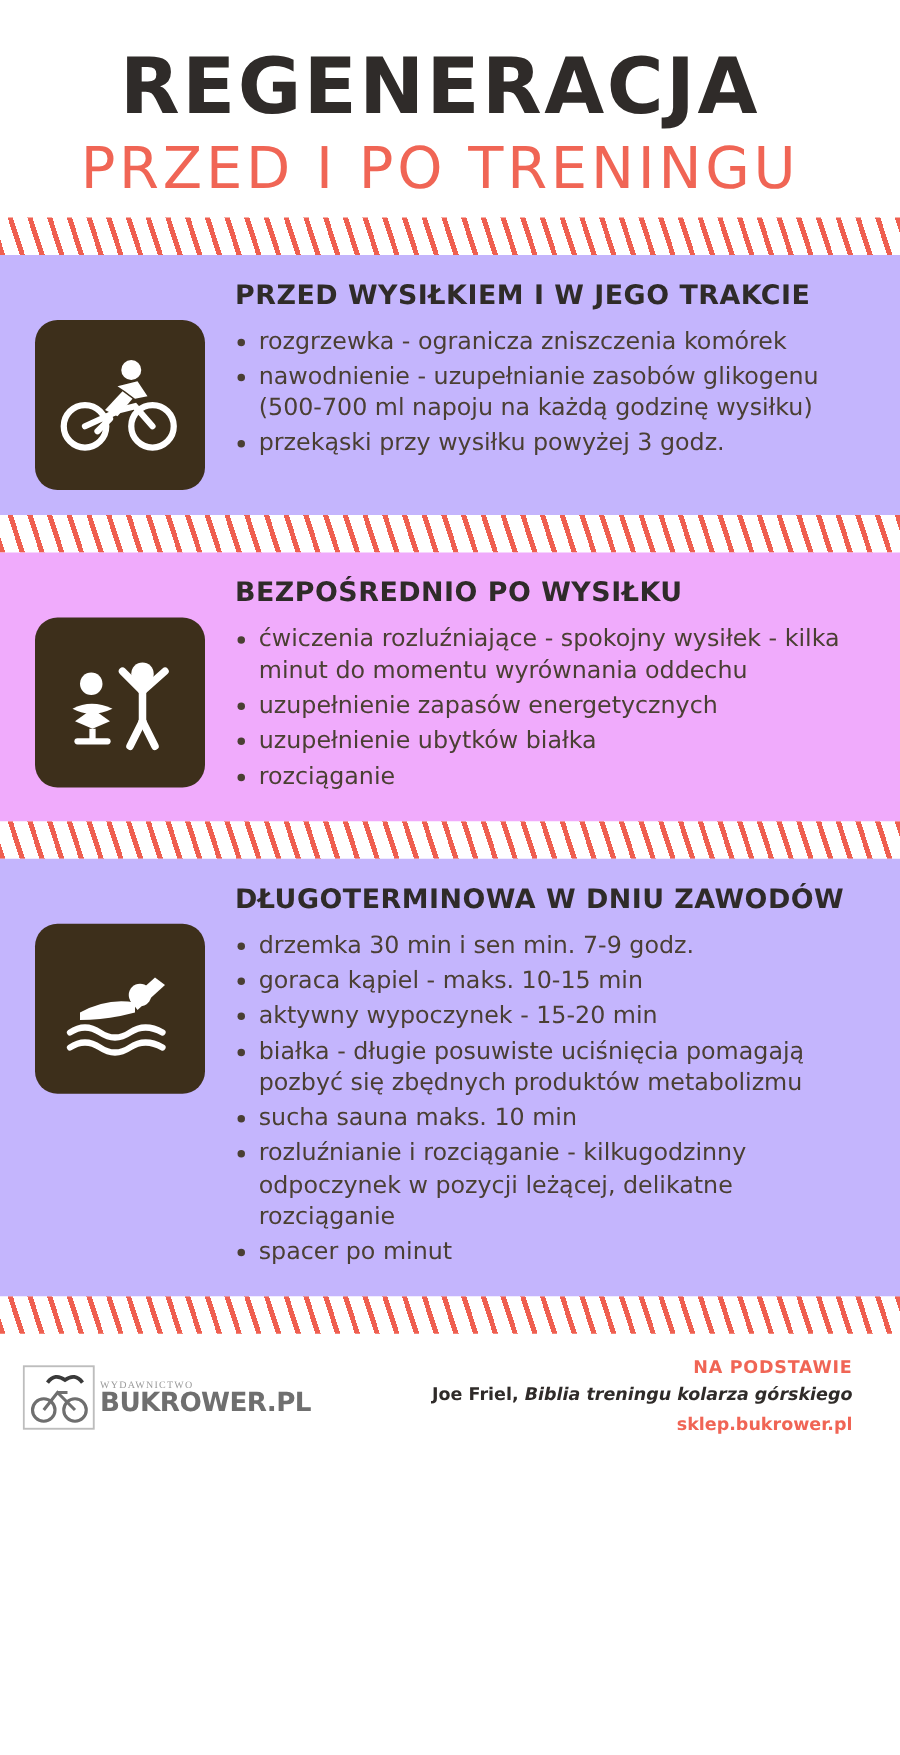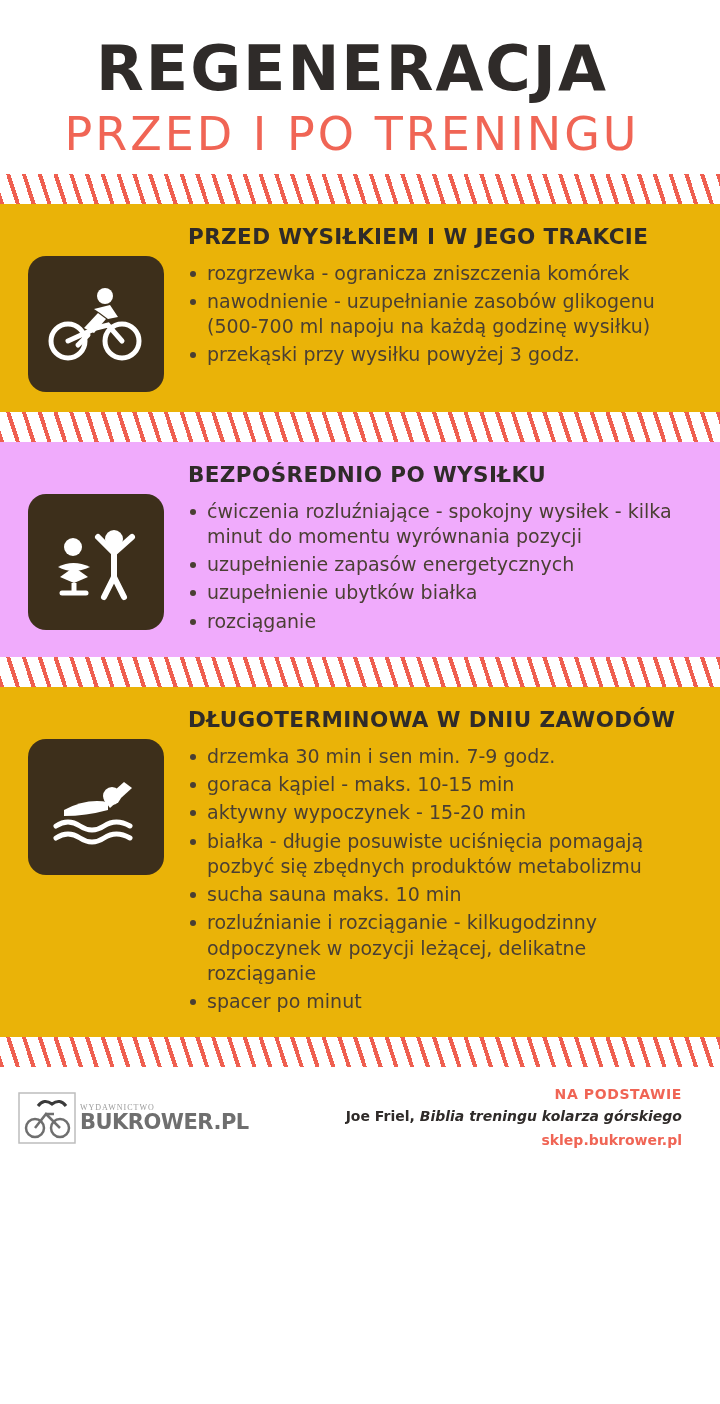--- a/index.html
+++ b/index.html
@@ -44,21 +44,21 @@
     height: 30px;
     background-image: repeating-linear-gradient(
        72deg,
        #ef5f50 0px, #ef5f50 4px,
        #ffffff 4px, #ffffff 15px
     );
   }
 
   
   .band {
-    background: #eab308;
+    background: #c4b5fd;
     width: 720px;
     position: relative;
     padding: 18px 0 20px 0;
   }
   .band.white { background: #f0abfc; }
 
   .band-inner {
     display: flex;
     align-items: flex-start;
     padding: 0 22px 0 28px;
@@ -219,21 +219,21 @@
           <path d="M66 32 L66 62" stroke="#ffffff" stroke-width="6" stroke-linecap="round"></path>
           <path d="M66 36 L50 20" stroke="#ffffff" stroke-width="6" stroke-linecap="round"></path>
           <path d="M66 36 L84 20" stroke="#ffffff" stroke-width="6" stroke-linecap="round"></path>
           <path d="M66 60 L56 80" stroke="#ffffff" stroke-width="6" stroke-linecap="round"></path>
           <path d="M66 60 L76 80" stroke="#ffffff" stroke-width="6" stroke-linecap="round"></path>
         </svg>
       </div>
       <div class="band-text">
         <div class="section-title">BEZPOŚREDNIO PO WYSIŁKU</div>
         <ul class="bullets">
-          <li>ćwiczenia rozluźniające - spokojny wysiłek - kilka minut do momentu wyrównania pozycji</li>
+          <li>ćwiczenia rozluźniające - spokojny wysiłek - kilka minut do momentu wyrównania oddechu</li>
           <li>uzupełnienie zapasów energetycznych</li>
           <li>uzupełnienie ubytków białka</li>
           <li>rozciąganie</li>
         </ul>
       </div>
     </div>
   </div>
 
   <div class="hatch"></div>
 

